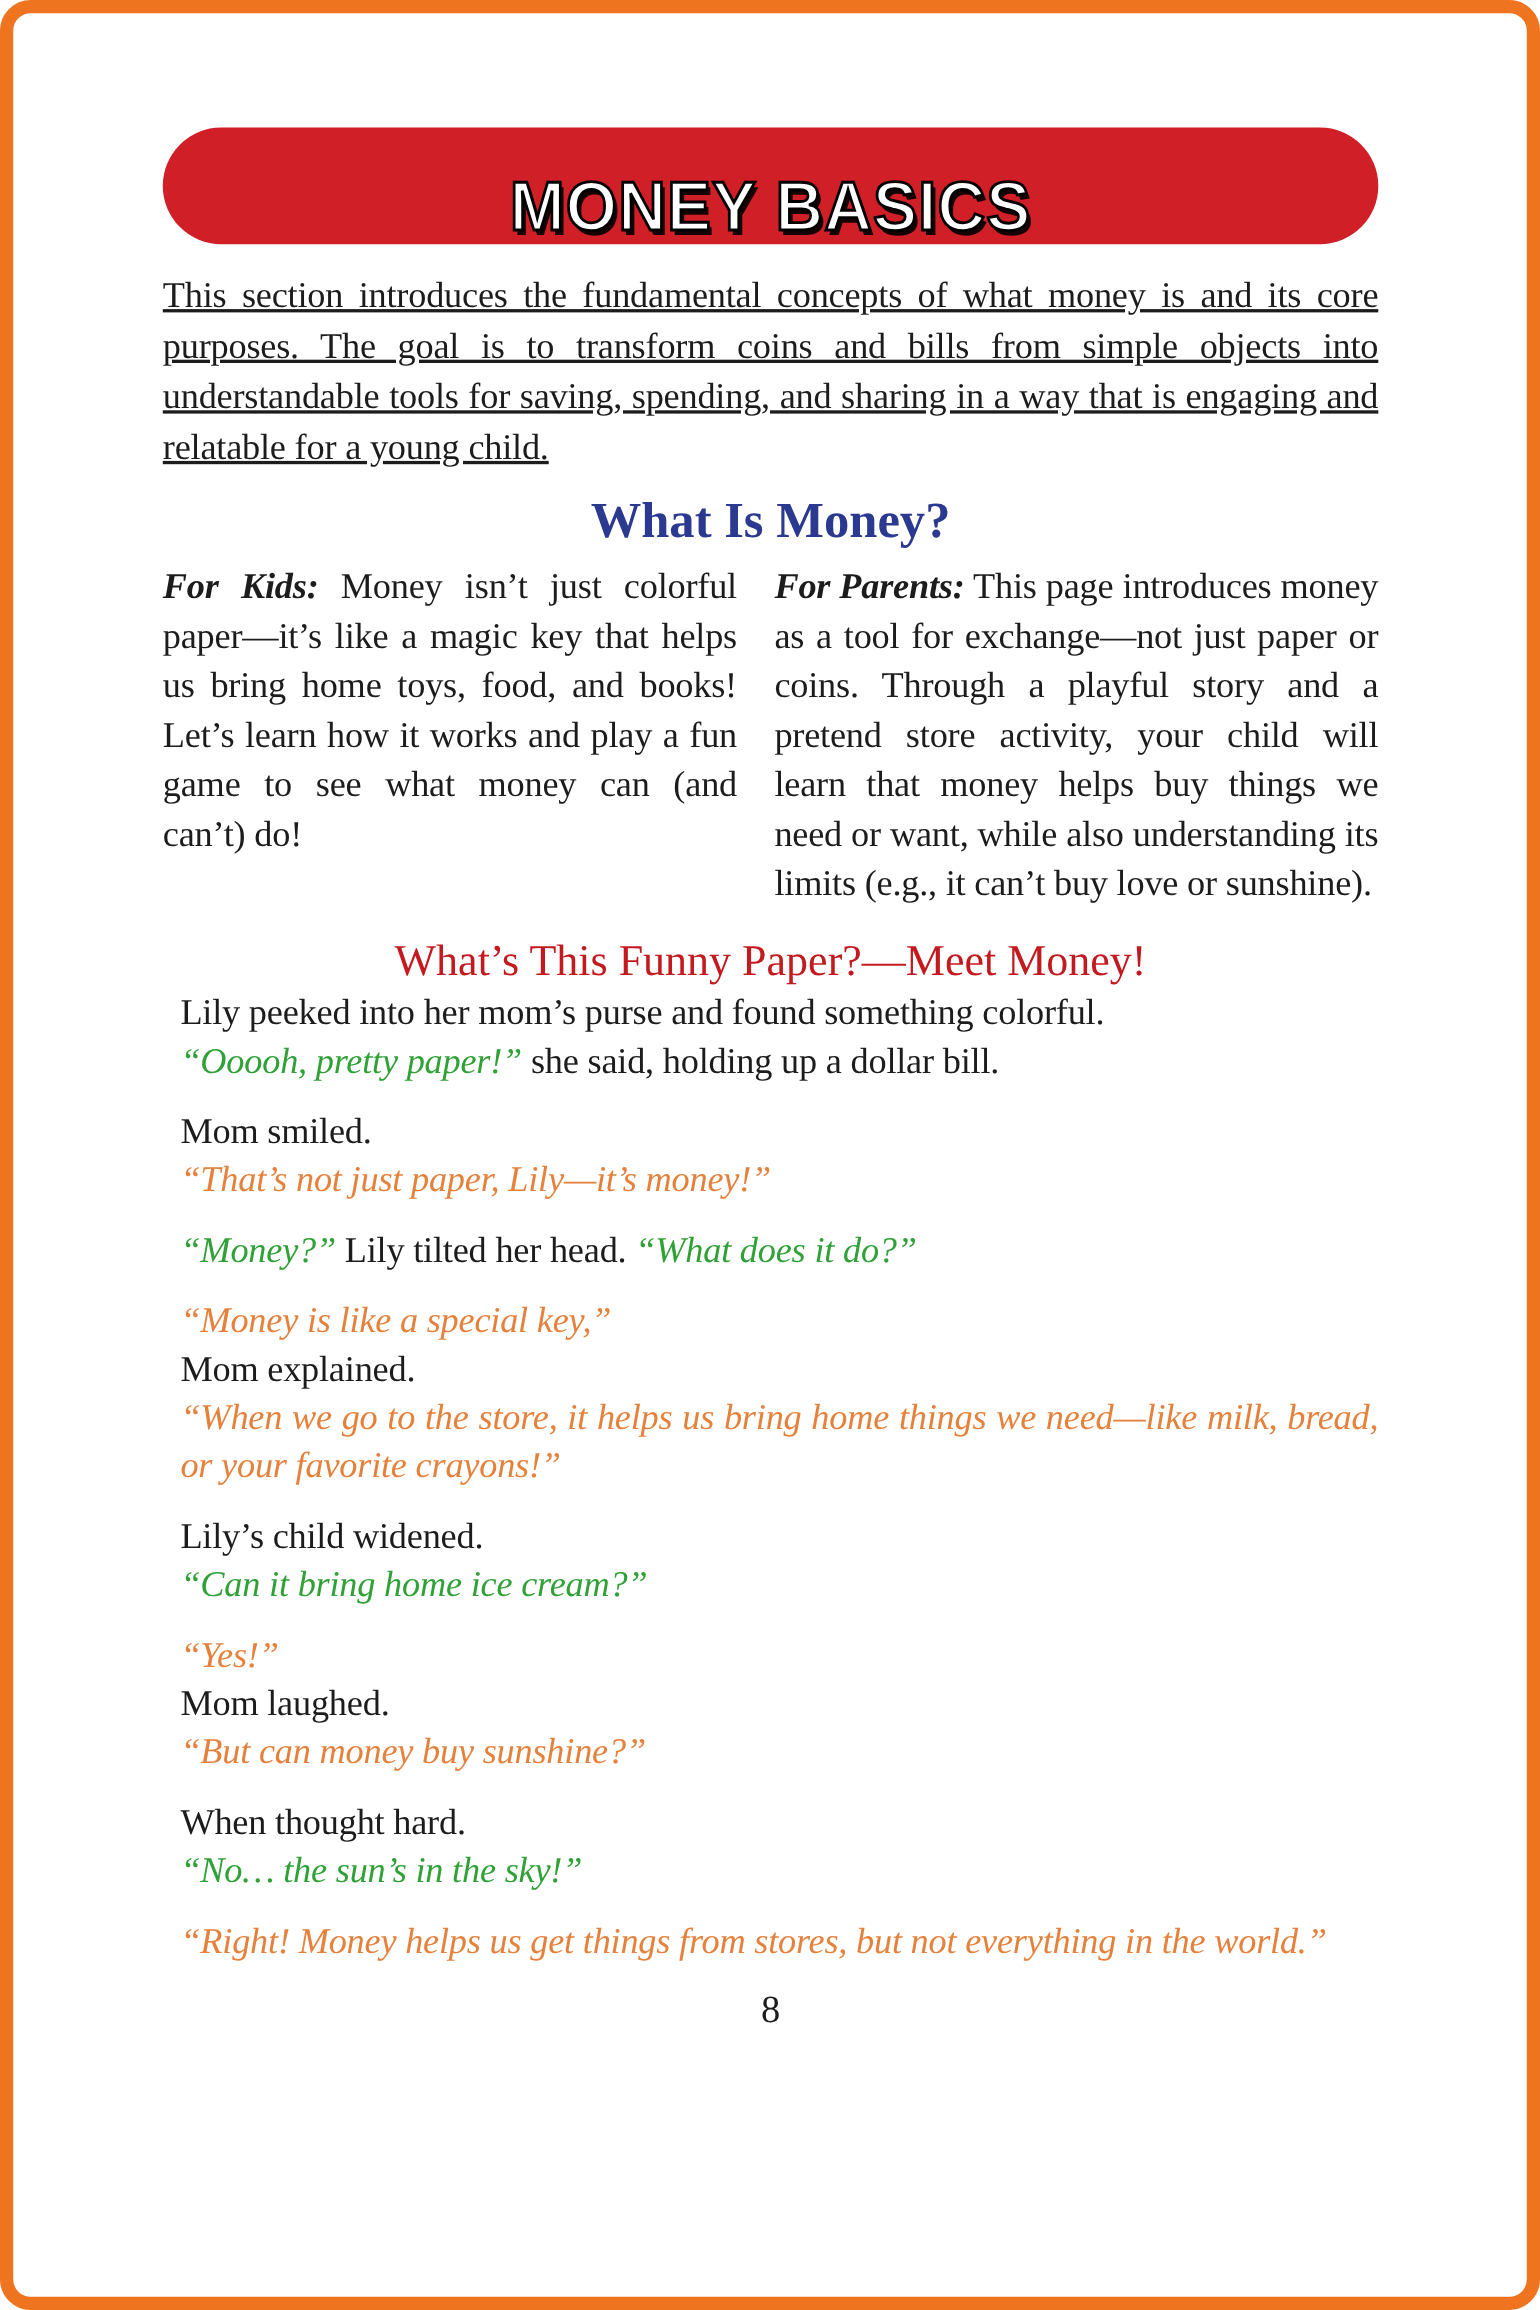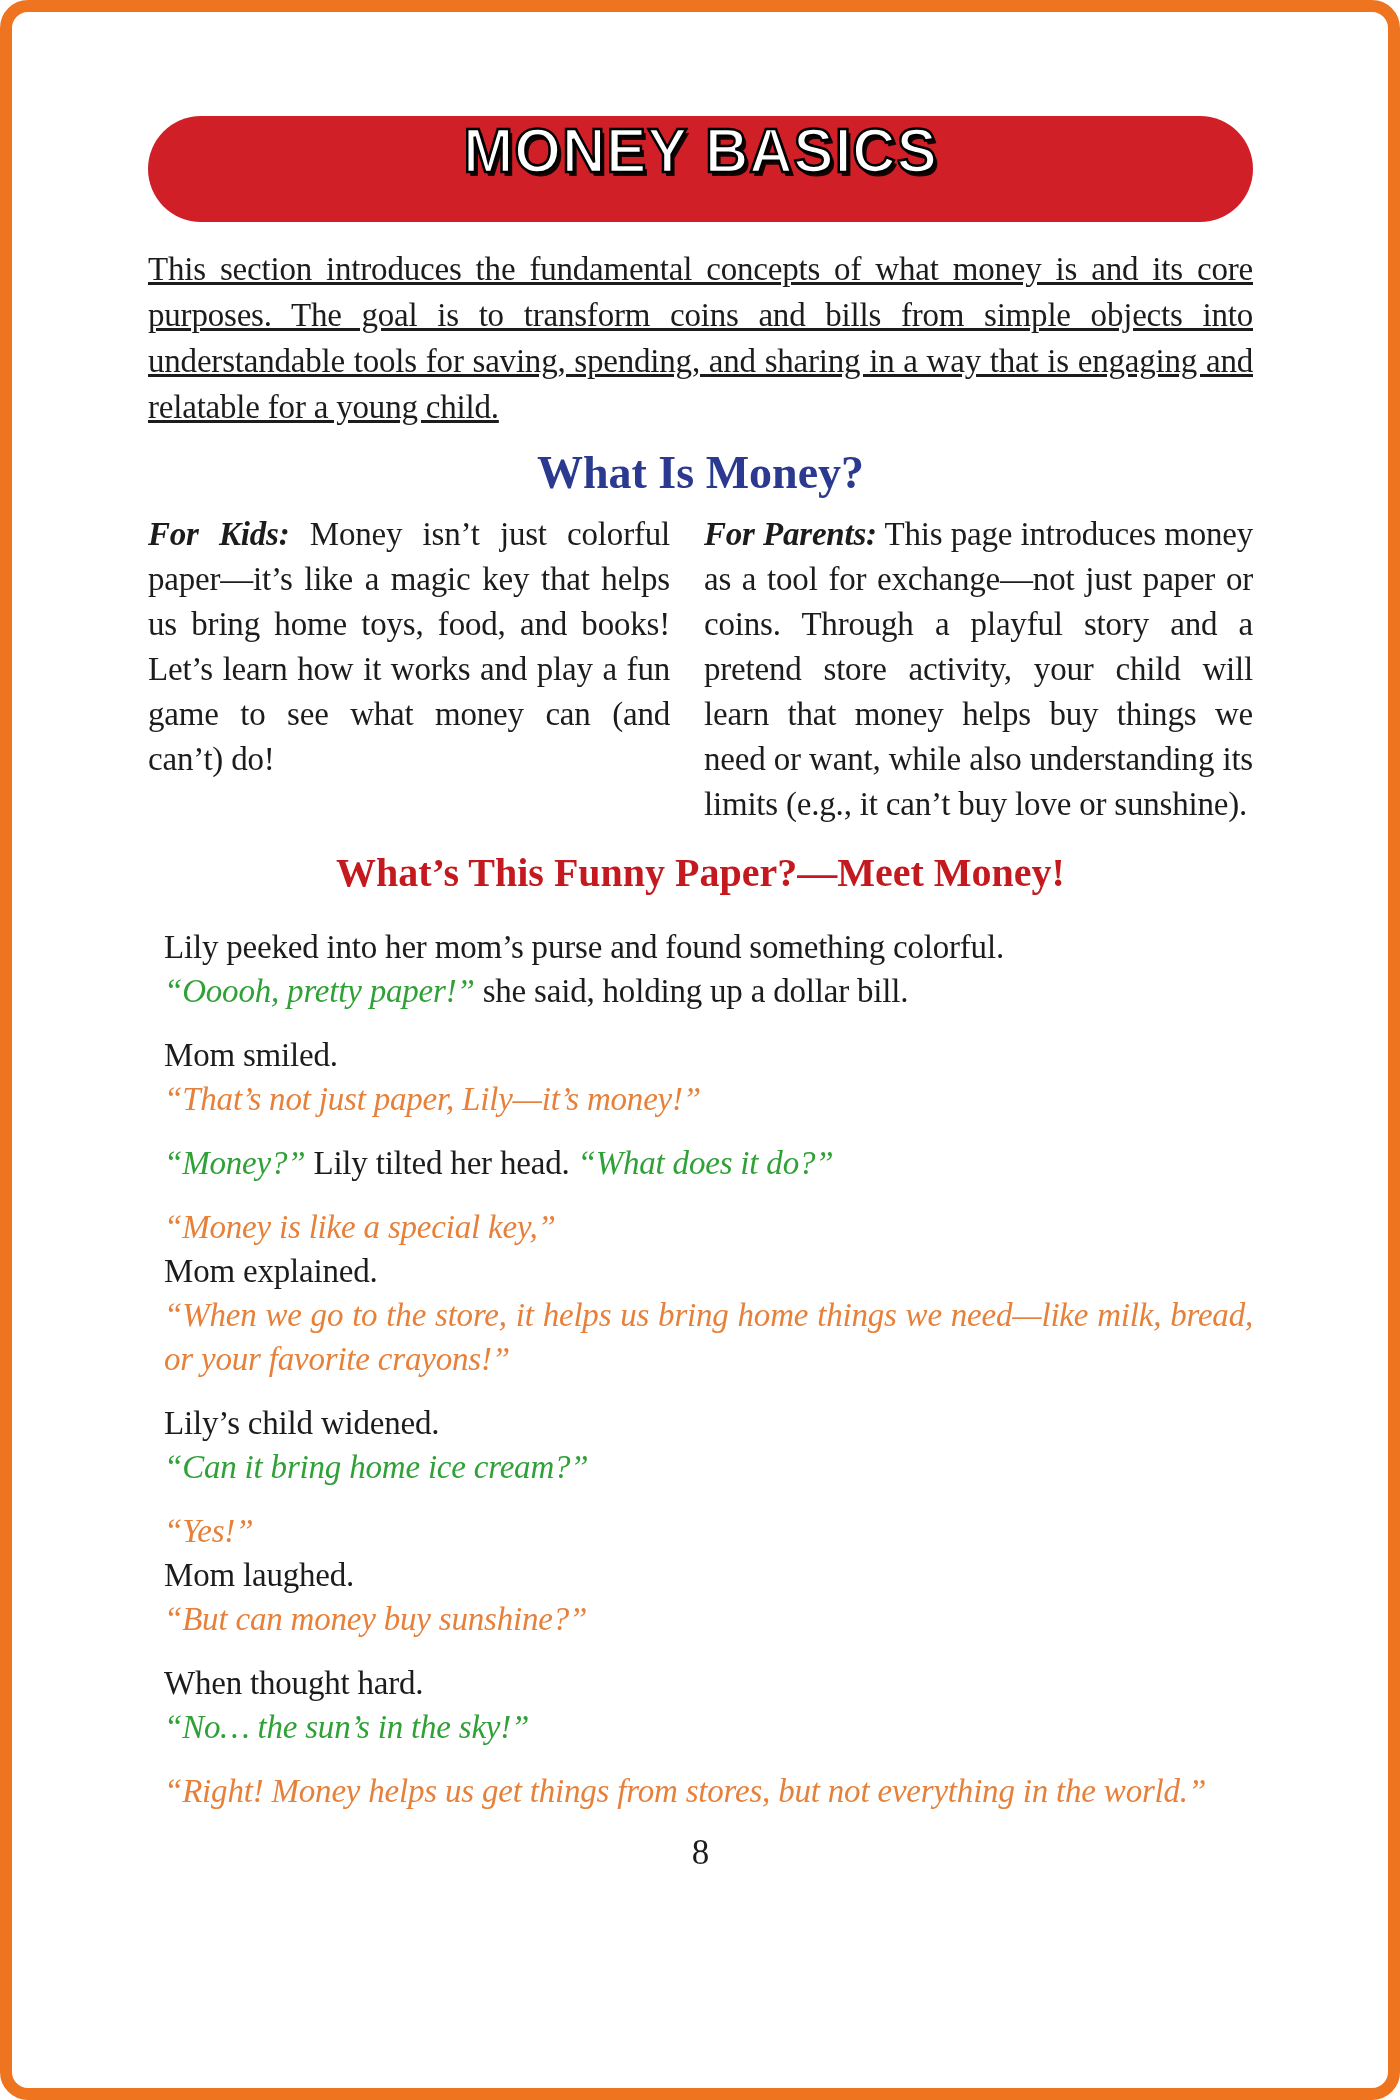--- a/index.html
+++ b/index.html
@@ -20,21 +20,21 @@
     z-index: 50;
   }
   .page {
     box-sizing: border-box;
     padding: 116px 147px 0 148px;
   }
   .banner {
     height: 106px;
     background: #d01f27;
     border-radius: 53px;
-    display: flex; align-items: flex-start; justify-content: center;
+    display: flex; align-items: flex-end; justify-content: center;
     margin-bottom: 24px;
   }
   .banner-title {
     font-family: "Liberation Sans", "DejaVu Sans", sans-serif;
     font-weight: 700;
     font-size: 60px;
     letter-spacing: 1px;
     color: #ffffff;
     -webkit-text-stroke: 2.5px #000000;
     text-shadow: 3px 4px 0 rgba(0,0,0,0.9);
@@ -61,23 +61,23 @@
   }
   .col {
     font-size: 33px; line-height: 45px;
     text-align: justify;
     letter-spacing: -0.2px;
   }
   .lead-in { font-weight: 700; font-style: italic; }
   .h-red {
     color: #c41a1f;
     font-size: 40px; line-height: 52px;
-    font-weight: 700;
+    font-weight: 400;
     text-align: center;
-    margin: 20px 0 26px 0;
+    margin: 20px 0 0 0;
   }
   .story { font-size: 33px; line-height: 44px; letter-spacing: -0.2px; }
   .story-group { margin: 0 0 20px 16px; }
   .story-line { margin: 0; }
   .story-line.j { text-align: justify; }
   .c-black { color: #1c1c1c; font-style: normal; }
   .c-green { color: #2fa136; font-style: italic; }
   .c-orange { color: #e6813b; font-style: italic; }
   .page-number {
     text-align: center;

